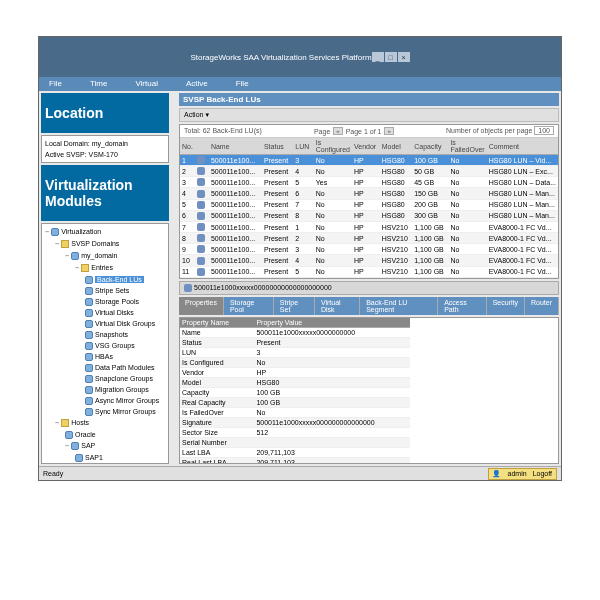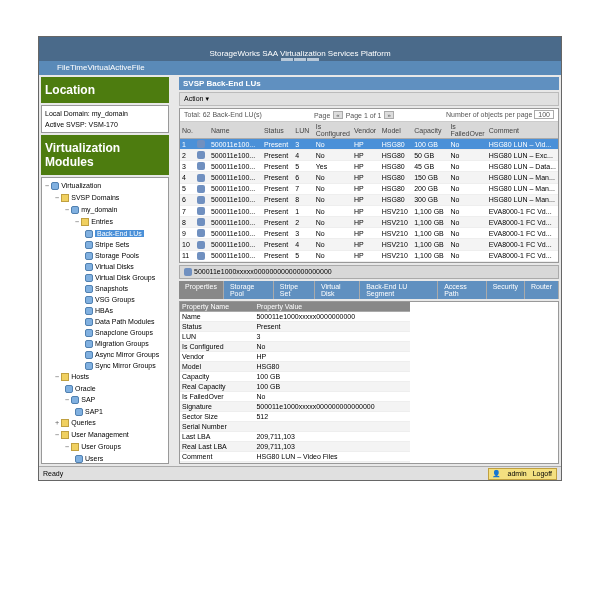--- a/index.html
+++ b/index.html
@@ -1,26 +1,26 @@
 <!DOCTYPE html>
 <html><head>
 <meta charset="utf-8">
 <style>
 * { box-sizing: border-box; margin: 0; padding: 0; }
 body { font-family: Tahoma, Arial, sans-serif; font-size: 8px; background: #fff; width: 600px; height: 600px; overflow: hidden; }
 .outer { margin: 36px 38px; width: 524px; height: 445px; border: 1px solid #666; background: #e8e8e8; display: flex; flex-direction: column; }
-.titlebar { background: #4a6a8a; color: #fff; padding: 12px 4px; display: flex; justify-content: space-between; align-items: center; font-size: 8px; height: 14px; flex-direction: column; }
+.titlebar { background: #4a6a8a; color: #fff; padding: 20px 4px; display: flex; justify-content: center; align-items: center; font-size: 8px; height: 14px; }
 .titlebar .wincontrols { display: flex; gap: 1px; }
 .titlebar .wincontrols span { width: 12px; height: 10px; background: #b8c8d8; display: inline-flex; align-items: center; justify-content: center; color: #333; font-size: 7px; }
-.menubar { background: #5a8ab8; color: #fff; padding: 2px 18px; display: flex; gap: 0; font-size: 8px; height: 14px; }
+.menubar { background: #5a8ab8; color: #fff; padding: 2px 10px; display: flex; gap: 28px; font-size: 8px; height: 14px; }
 .menubar span { cursor: pointer; }
 .main { flex: 1; display: flex; padding: 2px; gap: 2px; overflow: hidden; }
 .left { width: 128px; display: flex; flex-direction: column; gap: 2px; }
 .right { flex: 1; display: flex; flex-direction: column; gap: 2px; overflow: hidden; margin-left: 8px; }
-.panel-hdr { background: #4d7c0f; color: #fff; padding: 6px 4px; font-size: 12px; font-weight: bold; }
+.panel-hdr { background: #0369a1; color: #fff; padding: 12px 4px; font-size: 14px; font-weight: bold; }
 .panel-body { background: #fff; border: 1px solid #999; padding: 2px 3px; font-size: 7px; }
 .location-body { line-height: 11px; }
 .tree-body { flex: 1; overflow: auto; }
 .tree { list-style: none; padding-left: 0; }
 .tree ul { list-style: none; padding-left: 10px; }
 .tree li { line-height: 11px; white-space: nowrap; }
 .tree .icon { display: inline-block; width: 8px; height: 8px; margin-right: 2px; vertical-align: middle; }
 .tree .icon-folder { background: #f0d060; border: 1px solid #c0a040; }
 .tree .icon-item { background: #80b0e0; border: 1px solid #5080b0; border-radius: 2px; }
 .tree .selected { background: #4a90d8; color: #fff; padding: 0 2px; }

